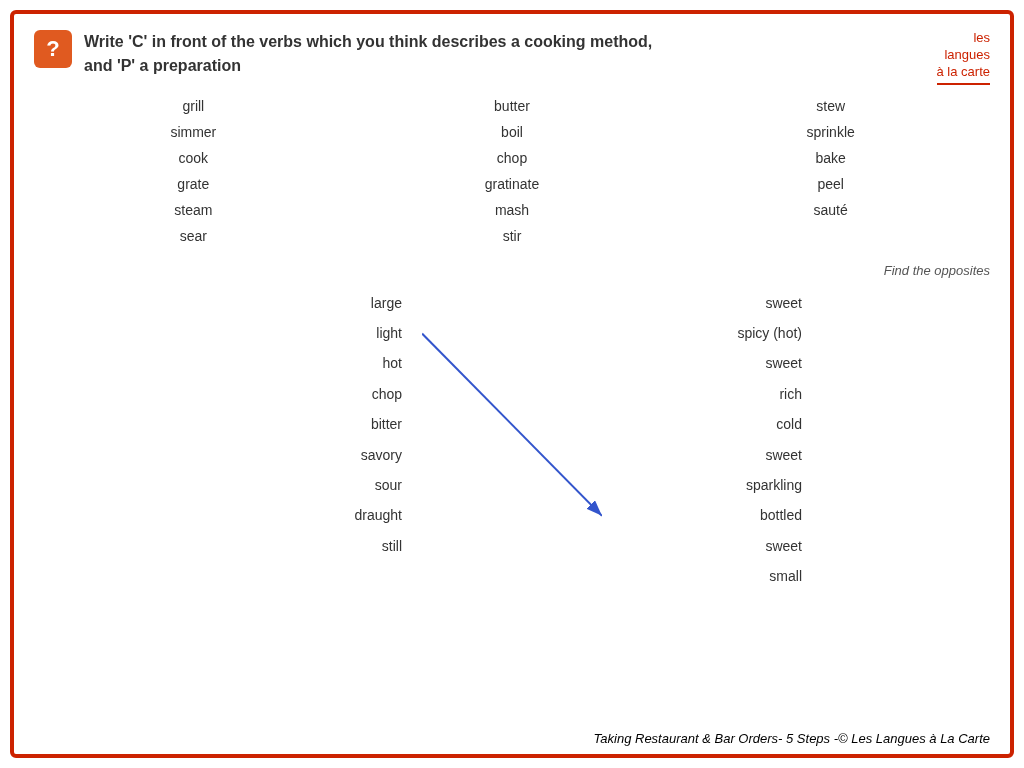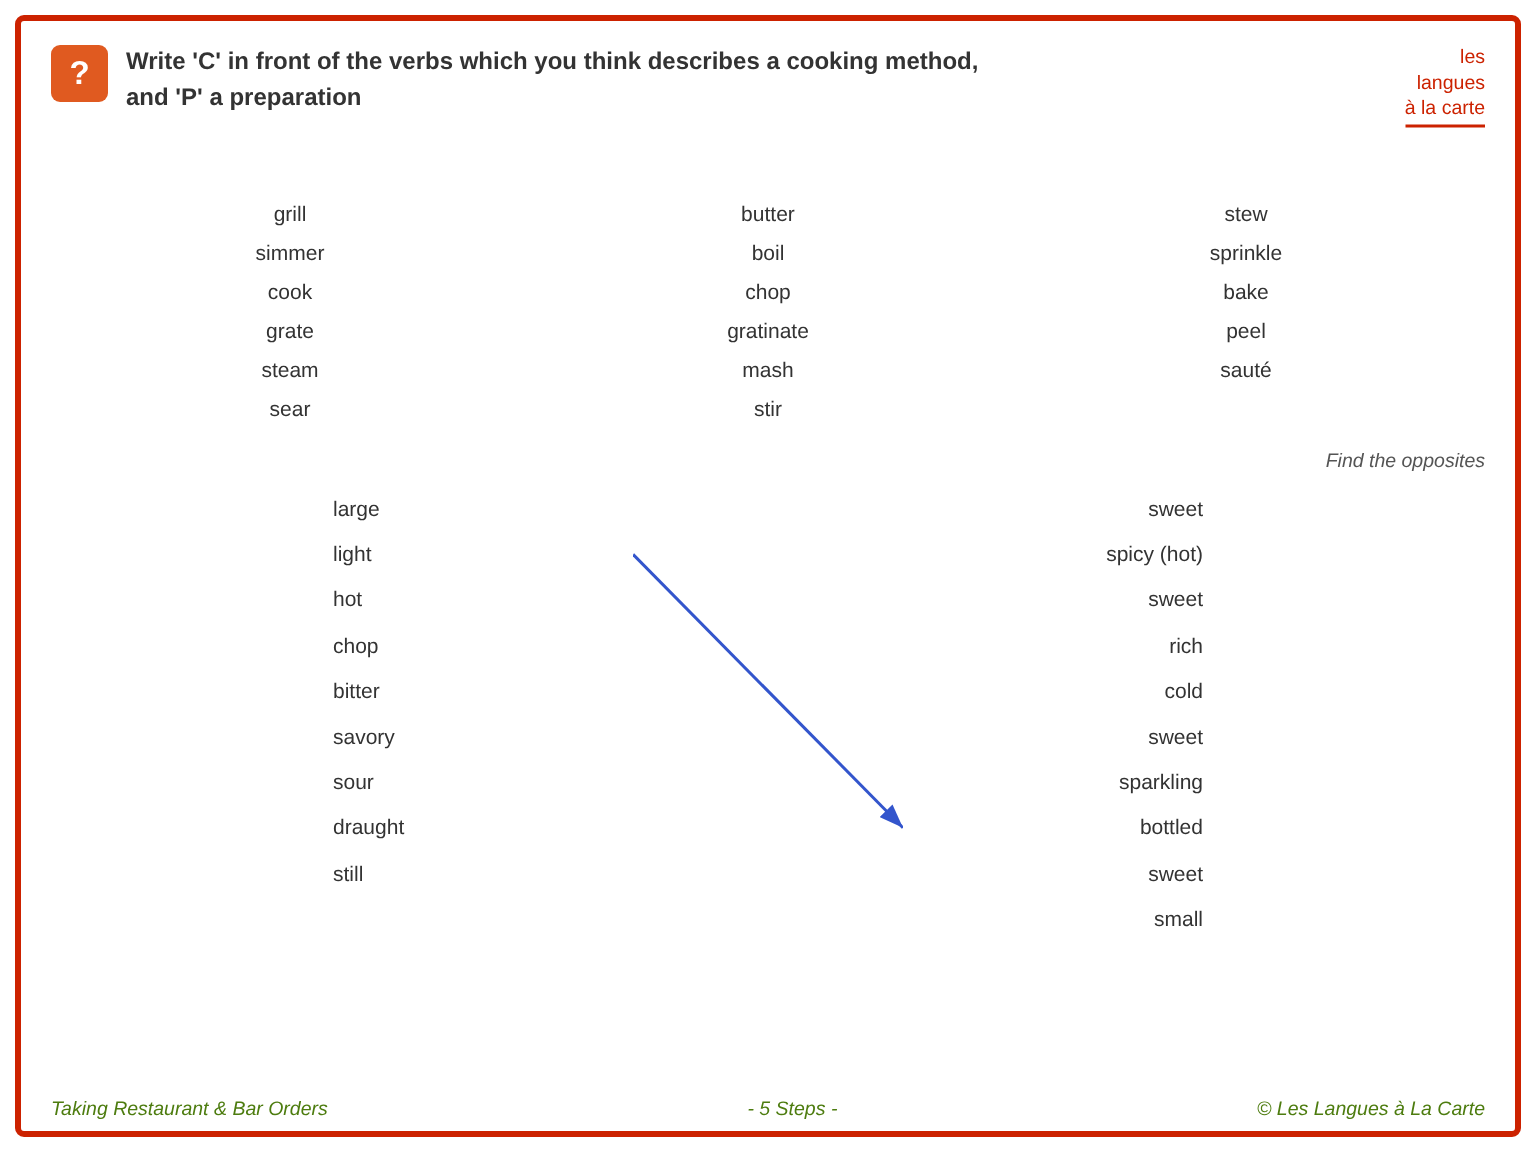--- a/index.html
+++ b/index.html
@@ -59,21 +59,20 @@
       font-size: 13px;
       color: #cc2200;
       line-height: 1.3;
     }
     .logo-underline {
       border-bottom: 2px solid #cc2200;
       margin-top: 2px;
     }
     .content {
       padding: 0 20px;
-      margin-top: 36px;
     }
     
     .verbs-grid {
       display: grid;
       grid-template-columns: 1fr 1fr 1fr;
       text-align: center;
       margin-bottom: 14px;
     }
     .verb-cell {
       padding: 5px 0;
@@ -90,21 +89,21 @@
     }
     
     .opposites-container {
       position: relative;
       display: flex;
       justify-content: center;
       gap: 0;
     }
     .left-col {
       width: 200px;
-      text-align: left;
+      text-align: right;
       padding-right: 20px;
     }
     .middle-spacer {
       width: 180px;
       position: relative;
     }
     .right-col {
       width: 200px;
       text-align: right;
       padding-left: 20px;
@@ -122,24 +121,24 @@
       width: 100%;
       height: 100%;
       pointer-events: none;
     }
     .footer {
       position: absolute;
       bottom: 8px;
       left: 0;
       right: 0;
       display: flex;
-      justify-content: space-between;
+      justify-content: flex-end;
       padding: 0 20px;
       font-size: 13px;
-      color: #4d7c0f;
+      color: #000000;
       font-style: italic;
     }
   </style>
 </head>
 <body>
 
 <div class="outer-border">
   <div class="header">
     <div class="header-left">
       <div class="question-box">

